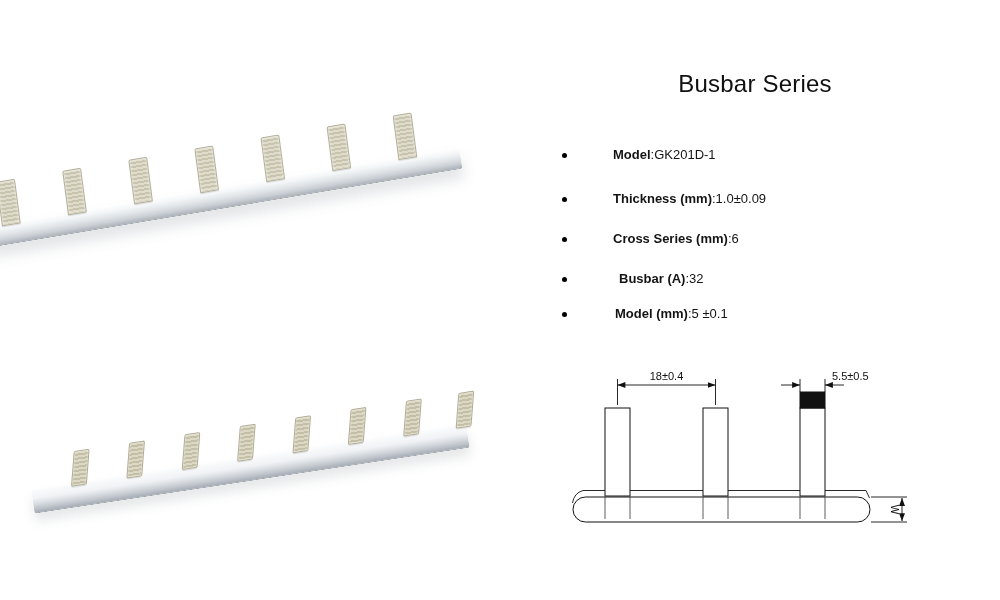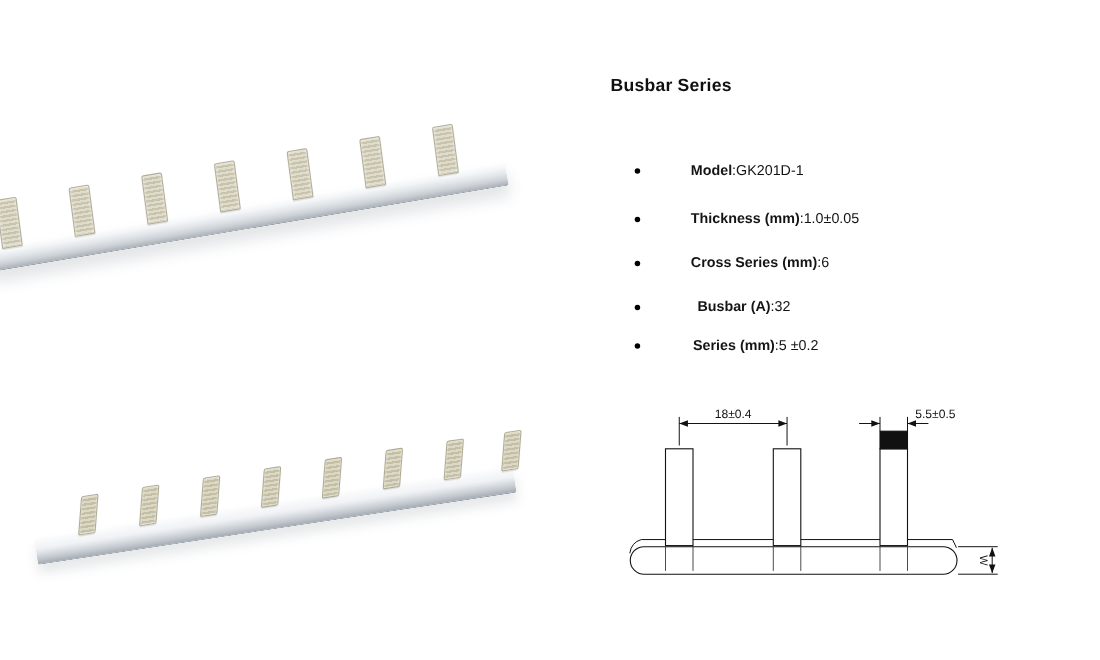--- a/index.html
+++ b/index.html
@@ -7,25 +7,25 @@
     width:1000px; height:600px;
     background:#ffffff;
     font-family:"Liberation Sans", sans-serif;
     position:relative; overflow:hidden;
     color:#111;
   }
 
   
   .title {
     position:absolute; left:555px; top:70px; width:400px;
-    font-size:16px; font-weight:700;
+    text-align:center; font-size:24px; font-weight:400;
     letter-spacing:.2px; color:#101010;
   }
   .spec-item {
-    position:absolute; left:570px; width:430px;
+    position:absolute; left:555px; width:430px;
     font-size:13px; line-height:16px; color:#141414;
     display:flex; align-items:center; white-space:pre;
   }
   .bullet {
     width:5px; height:5px; border-radius:50%;
     background:#000; flex:none;
     margin-left:7px; margin-right:46px;
   }
   .spec-item.g2 .bullet { margin-right:52px; }
   .spec-item.g1 .bullet { margin-right:48px; }
@@ -100,33 +100,33 @@
 
 <div class="title">Busbar Series</div>
 
 <div>
   <div class="spec-item" style="top:147px">
     <span class="bullet"></span>
     <span><b>Model</b><span>:GK201D-1</span></span>
   </div>
   <div class="spec-item" style="top:191px">
     <span class="bullet"></span>
-    <span><b>Thickness (mm)</b><span>:1.0±0.05</span></span>
+    <span><b>Thickness (mm)</b><span>:1.0±0.09</span></span>
   </div>
   <div class="spec-item" style="top:231px">
     <span class="bullet"></span>
     <span><b>Cross Series (mm)</b><span>:6</span></span>
   </div>
   <div class="spec-item g2" style="top:271px">
     <span class="bullet"></span>
     <span><b>Busbar (A)</b><span>:32</span></span>
   </div>
   <div class="spec-item g1" style="top:306px">
     <span class="bullet"></span>
-    <span><b>Series (mm)</b><span>:5 ±0.2</span></span>
+    <span><b>Model (mm)</b><span>:5 ±0.1</span></span>
   </div>
 </div>
 
 <svg class="diagram" viewBox="0 0 360 175">
   <defs>
     <marker id="arrow" viewBox="0 0 10 8" refX="9" refY="4" markerWidth="9" markerHeight="7" orient="auto-start-reverse" markerUnits="userSpaceOnUse">
       <path d="M0,0.6 L9,4 L0,7.4 Z" fill="#111"></path>
     </marker>
   </defs>
 

